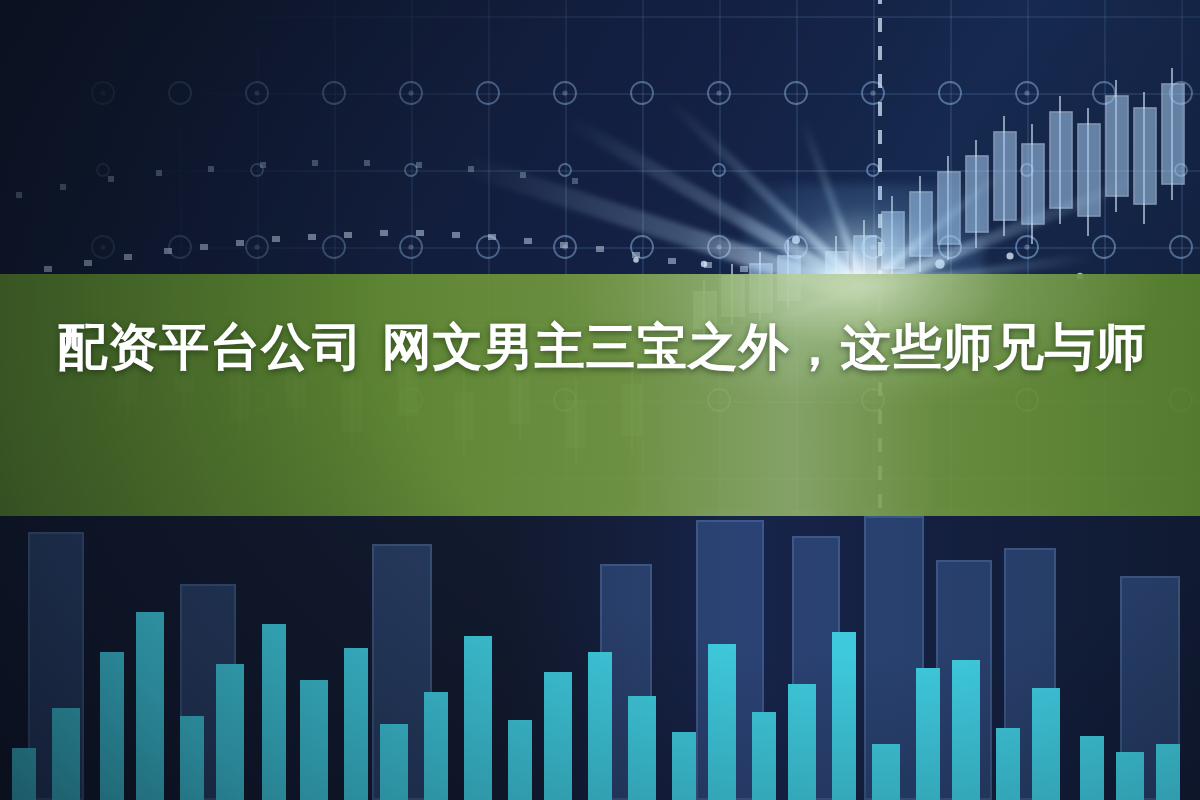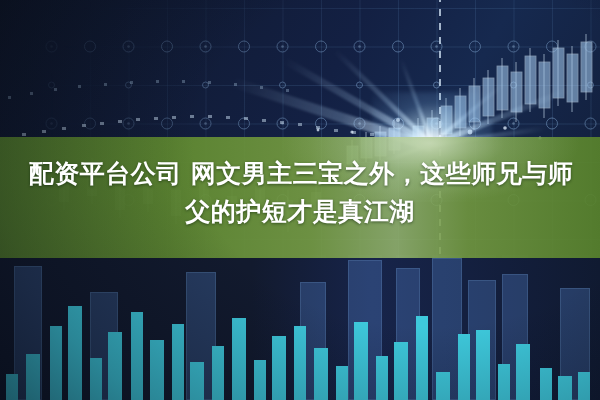--- a/index.html
+++ b/index.html
@@ -432,18 +432,17 @@
       <div class="bar cyan" style="left:540px;width:12px;height:32px;"></div>
       <div class="bar cyan" style="left:558px;width:14px;height:24px;"></div>
       <div class="bar cyan" style="left:578px;width:12px;height:28px;"></div>
     </div>
   </div>
 
   <div class="greenband" style="top:137px;height:121px;"></div>
 
   <div class="textblock">
     <div class="tline l1">配资平台公司 网文男主三宝之外，这些师兄与师</div>
-    <div class="tline l2">父的护短才是真江湖</div>
   </div>
 
   <div class="layer vignette"></div>
 
 </div>
 
 </body></html>

